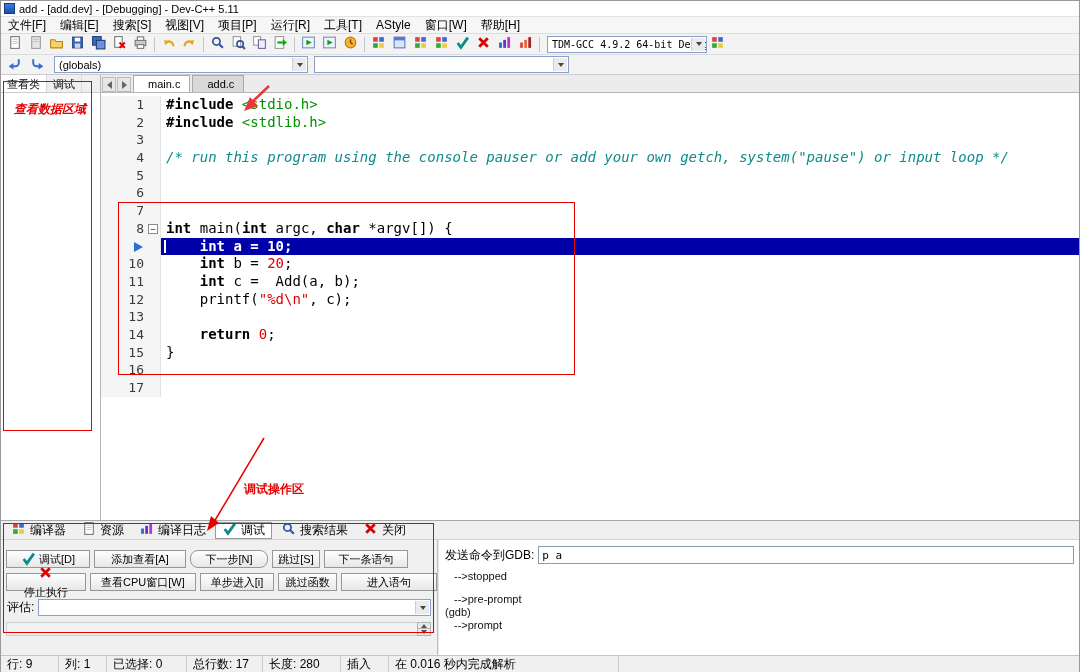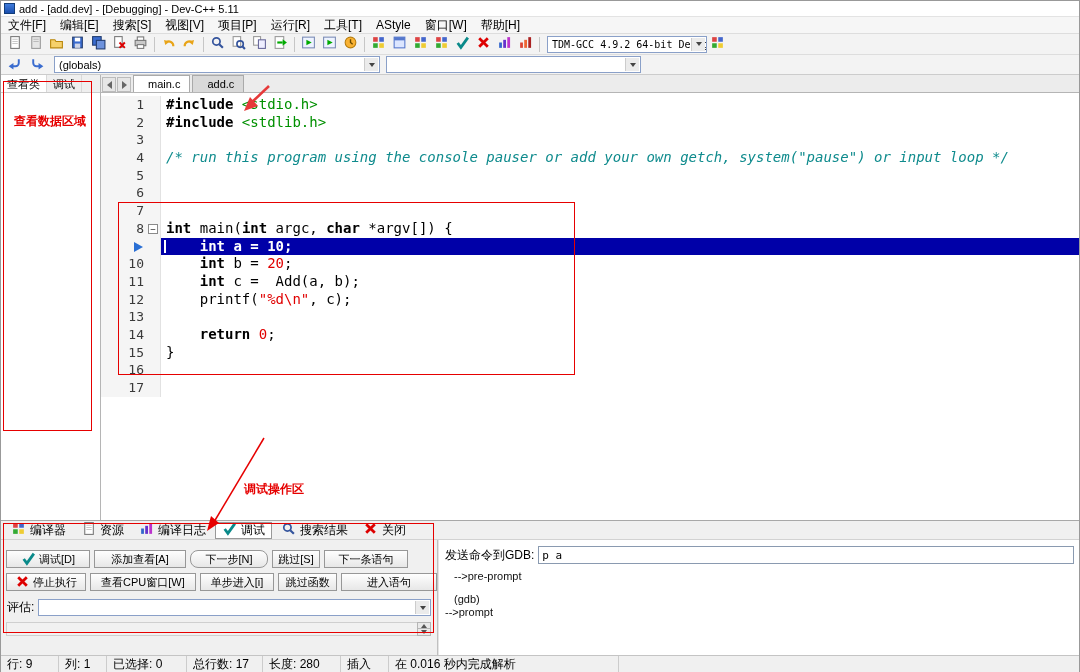--- a/index.html
+++ b/index.html
@@ -18,21 +18,21 @@
   
   .toolbar{height:21px;background:#f3f3f3;display:flex;align-items:center;padding-left:3px;border-bottom:1px solid #ddd;}
   .tbtn{width:21px;height:19px;display:flex;align-items:center;justify-content:center;border:1px solid transparent;background:transparent;}
   .tsep{width:1px;height:15px;background:#c6c6c6;margin:0 3px;flex:0 0 1px;}
   .combo{background:#fff;border:1px solid #8aa0c8;height:17px;display:flex;align-items:center;position:relative;font-size:11px;padding:0 16px 0 4px;white-space:nowrap;overflow:hidden;}
   .combo .arrow{position:absolute;right:1px;top:1px;bottom:1px;width:14px;background:#ebebeb;border-left:1px solid #ccc;display:flex;align-items:center;justify-content:center;}
   .combo .arrow::after{content:'';width:0;height:0;border-left:3px solid transparent;border-right:3px solid transparent;border-top:4px solid #444;}
   .compiler-combo{width:160px;margin-left:4px;font-family:"DejaVu Sans Mono",monospace;font-size:10px;}
 
   .toolbar2{height:20px;background:#f3f3f3;display:flex;align-items:center;padding-left:3px;border-bottom:1px solid #ccc;gap:2px;}
-  .toolbar2 .combo.globals{width:326px;margin-left:4px;}
+  .toolbar2 .combo.globals{width:254px;margin-left:4px;}
   .toolbar2 .combo.members{width:255px;margin-left:4px;}
 
   
   .main{height:445px;display:flex;background:#fff;}
   .leftpanel{width:100px;flex:0 0 100px;border-right:1px solid #b5b5b5;display:flex;flex-direction:column;background:#fff;}
   .lp-tabs{height:18px;display:flex;background:#efefef;border-bottom:1px solid #ccc;}
   .lp-tab{font-size:11px;padding:2px 6px;white-space:nowrap;border-right:1px solid #d8d8d8;}
   .lp-tab.active{background:#fff;}
   .lp-body{flex:1;background:#fff;}
 
@@ -422,21 +422,21 @@
               <span>下一步[N]</span>
             </button>
             <button class="dbg-btn" style="width: 48px;">
               <span>跳过[S]</span>
             </button>
             <button class="dbg-btn" style="width: 84px;">
               <span>下一条语句</span>
             </button>
           </div>
         <div class="dbg-row" id="dbg-row2">
-            <button class="dbg-btn" style="width: 84px;">
+            <button class="dbg-btn" style="width: 84px; flex-direction: column;">
               <span><svg width="15" height="15" viewBox="0 0 14 14">
                   <path d="M3 3l8 8M11 3l-8 8" stroke="#d00" stroke-width="2.6"></path>
                 </svg></span>
               <span>停止执行</span>
             </button>
             <button class="dbg-btn" style="width: 112px;">
               <span>查看CPU窗口[W]</span>
             </button>
             <button class="dbg-btn" style="width: 78px;">
               <span>单步进入[i]</span>
@@ -463,41 +463,42 @@
               <span class="tri-d"></span>
             </span>
         </div>
       </div>
       <div class="bp-right">
         <div class="gdb-row">
           <span>发送命令到GDB:</span>
           <input class="gdb-input" value="p a" style="">
         </div>
         <div class="gdb-out" id="gdb-out">
+            <div class="gdb-line">--&gt;stopped</div>
             <div class="gdb-line">--&gt;pre-prompt</div>
             <div class="gdb-line">(gdb)</div>
             <div class="gdb-line">--&gt;prompt</div>
           </div>
       </div>
     </div>
   </div>
 
   <div class="statusbar" id="statusbar">
       <div class="sb-seg" style="width: 58px;">行:  9</div>
       <div class="sb-seg" style="width: 48px;">列:  1</div>
       <div class="sb-seg" style="width: 80px;">已选择:  0</div>
       <div class="sb-seg" style="width: 76px;">总行数:  17</div>
       <div class="sb-seg" style="width: 78px;">长度:  280</div>
       <div class="sb-seg" style="width: 48px;">插入</div>
       <div class="sb-seg" style="width: 230px;">在 0.016 秒内完成解析</div>
     </div>
 
   <div class="overlay">
     <div class="ann-rect" style="left:2px;top:80px;width:89px;height:350px;"></div>
-    <div class="ann-label" style="left:13px;top:112px;">查看数据区域</div>
+    <div class="ann-label" style="left:13px;top:100px;font-style:italic;">查看数据区域</div>
     <div class="ann-rect" style="left:117px;top:201px;width:457px;height:173px;"></div>
     <div class="ann-rect" style="left:2px;top:522px;width:431px;height:110px;"></div>
     <div class="ann-label" style="left:243px;top:480px;">调试操作区</div>
     <svg width="1080" height="672" style="position:absolute;left:0;top:0;">
       <line x1="268" y1="85" x2="249" y2="103" stroke="#e63939" stroke-width="2.5"></line>
       <polygon points="243,110 257,105 249,96" fill="#e63939"></polygon>
       <line x1="263" y1="437" x2="213" y2="521" stroke="#e60000" stroke-width="1.5"></line>
       <polygon points="206,530 218,522 210,515" fill="#e60000"></polygon>
     </svg>
   </div>

